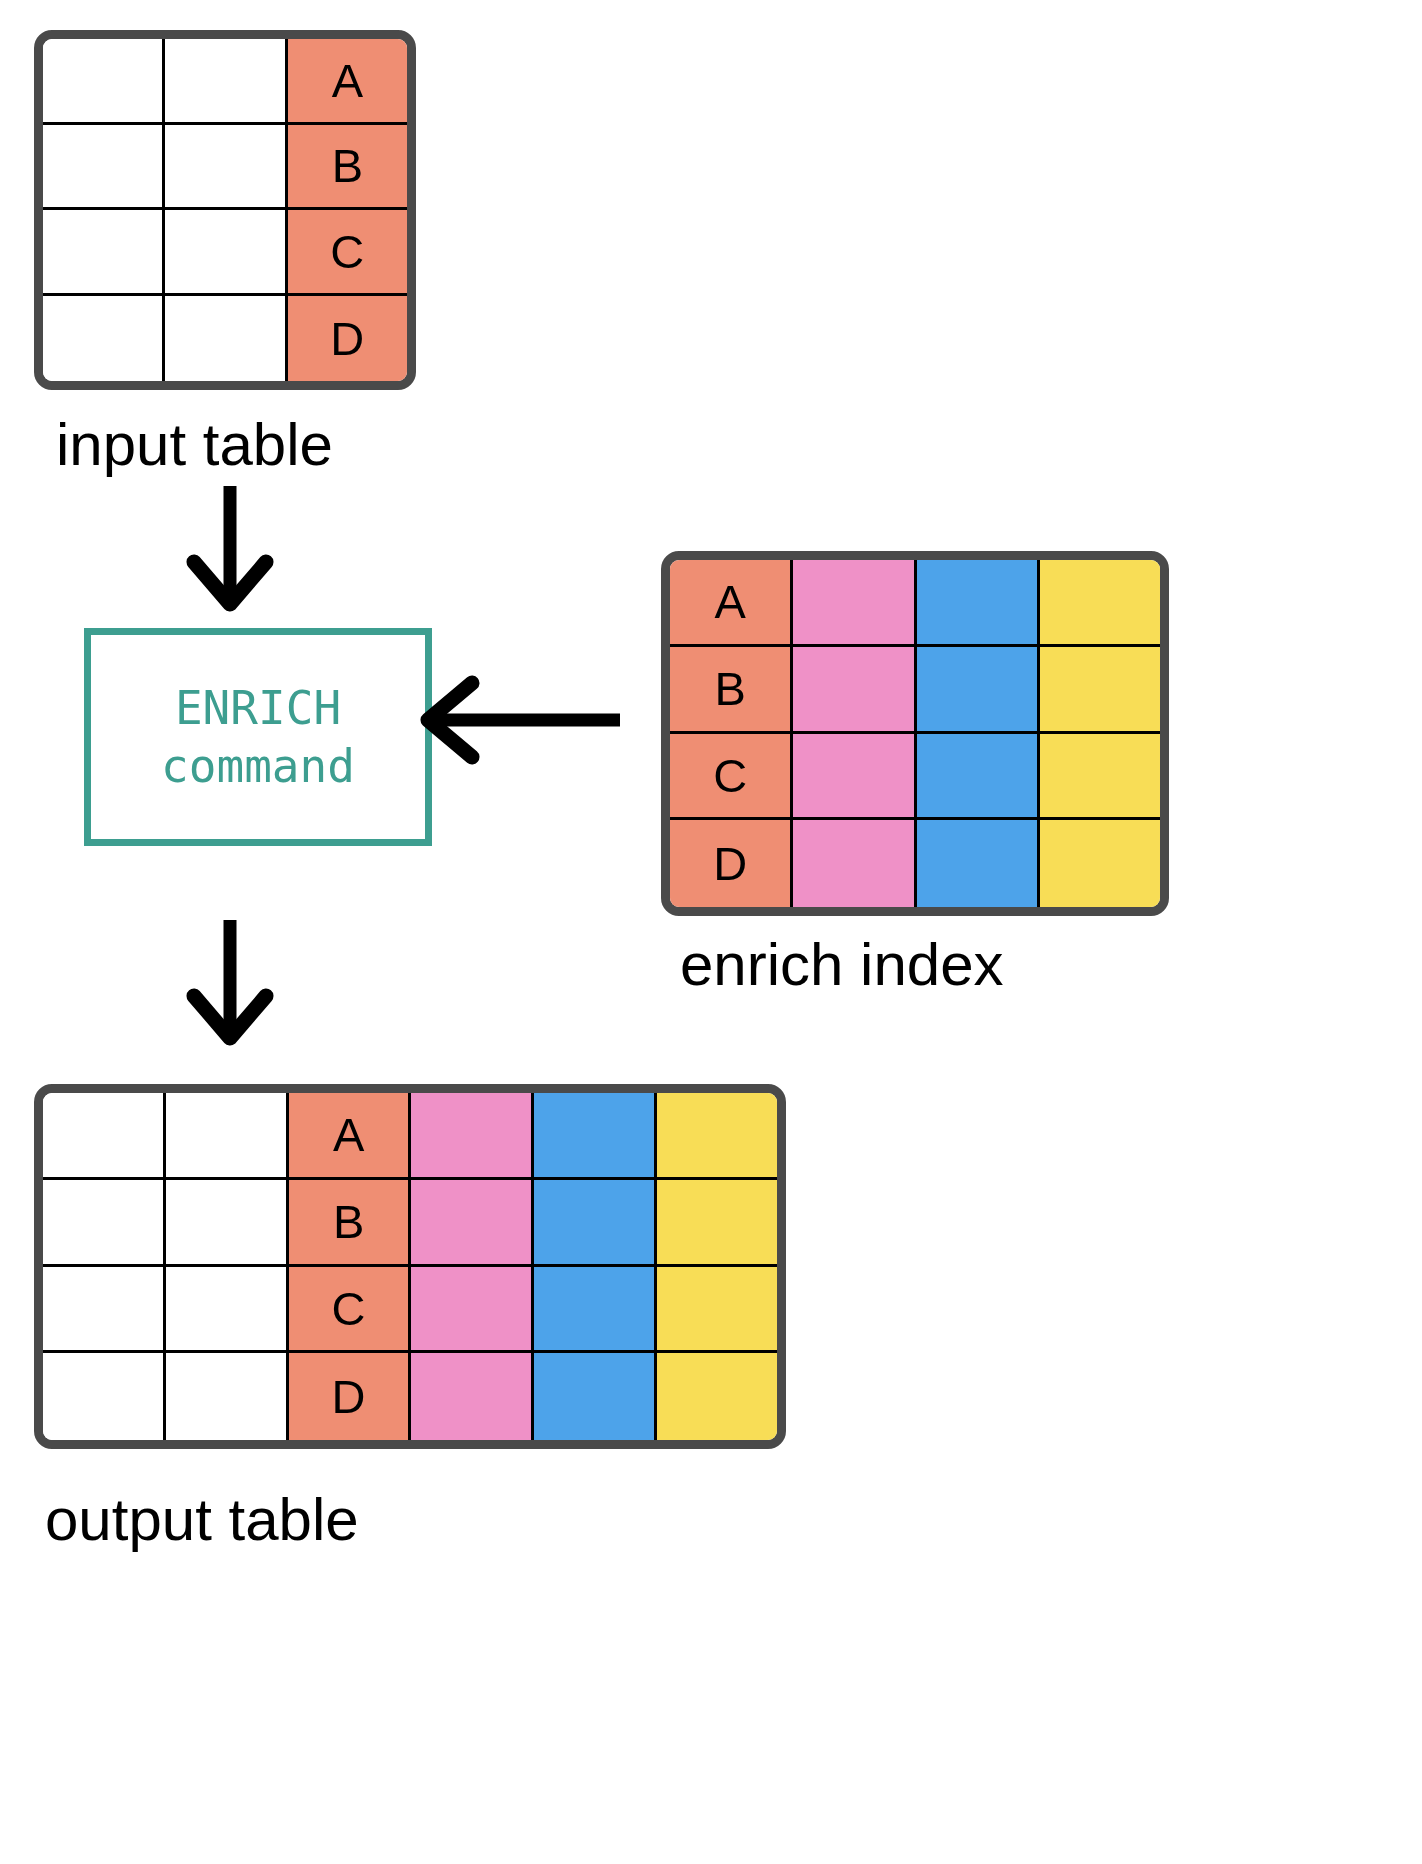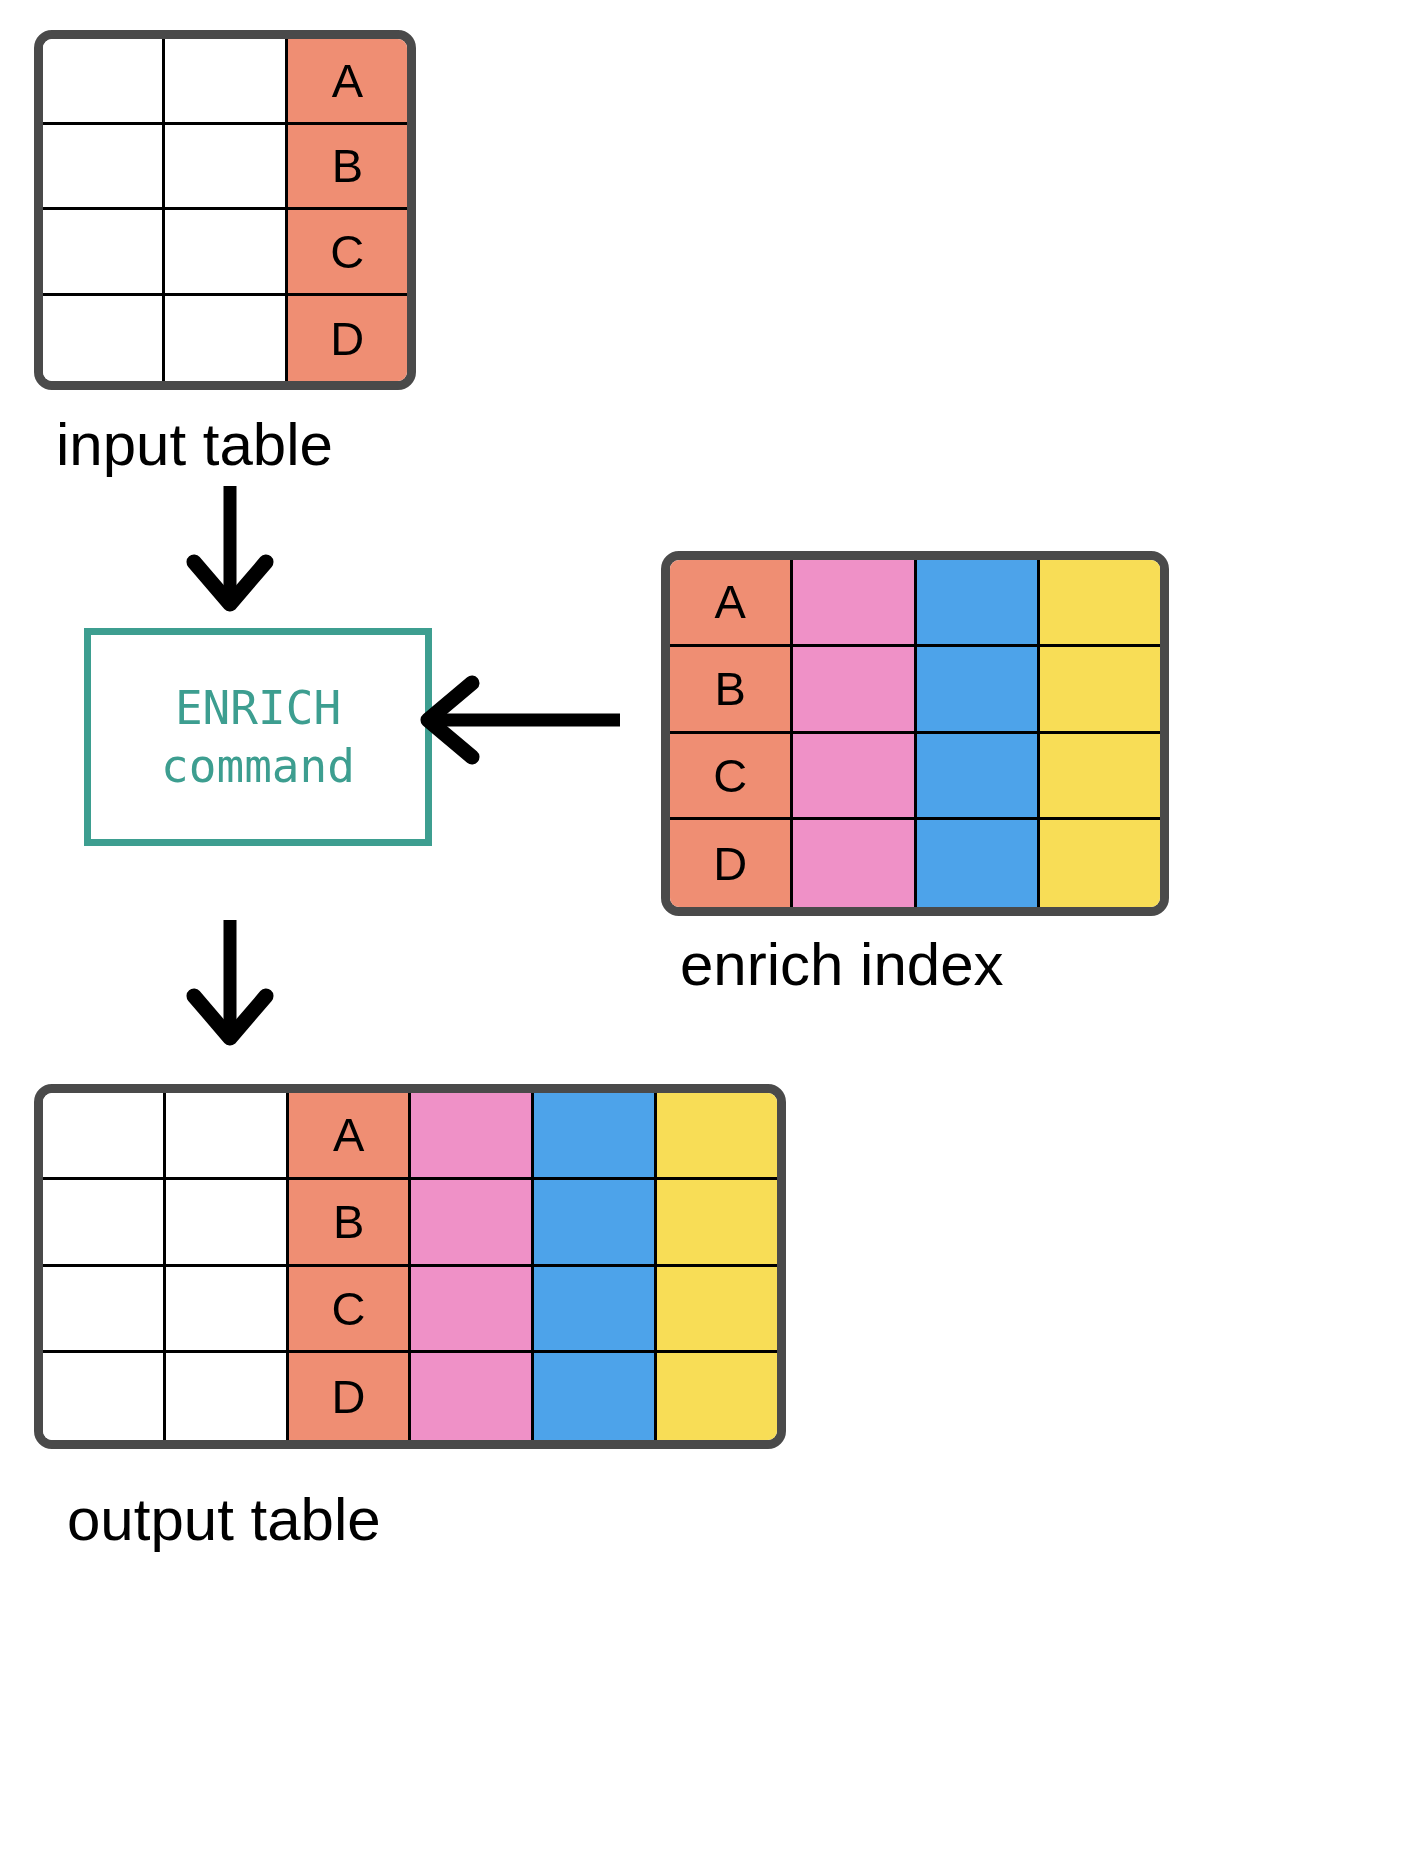--- a/index.html
+++ b/index.html
@@ -60,21 +60,21 @@
 
   .caption {
     position: absolute;
     font-size: 60px;
     color: #000000;
     white-space: nowrap;
     line-height: 1;
   }
   #input-caption  { left: 56px;  top: 415px; }
   #enrich-caption { left: 680px; top: 935px; }
-  #output-caption { left: 67px;  top: 1490px; }
+  #output-caption { left: 45px;  top: 1490px; }
 
   
   #enrich-command {
     position: absolute;
     left: 84px;
     top: 628px;
     width: 348px;
     height: 218px;
     box-sizing: border-box;
     border: 7px solid #3d9e90;

